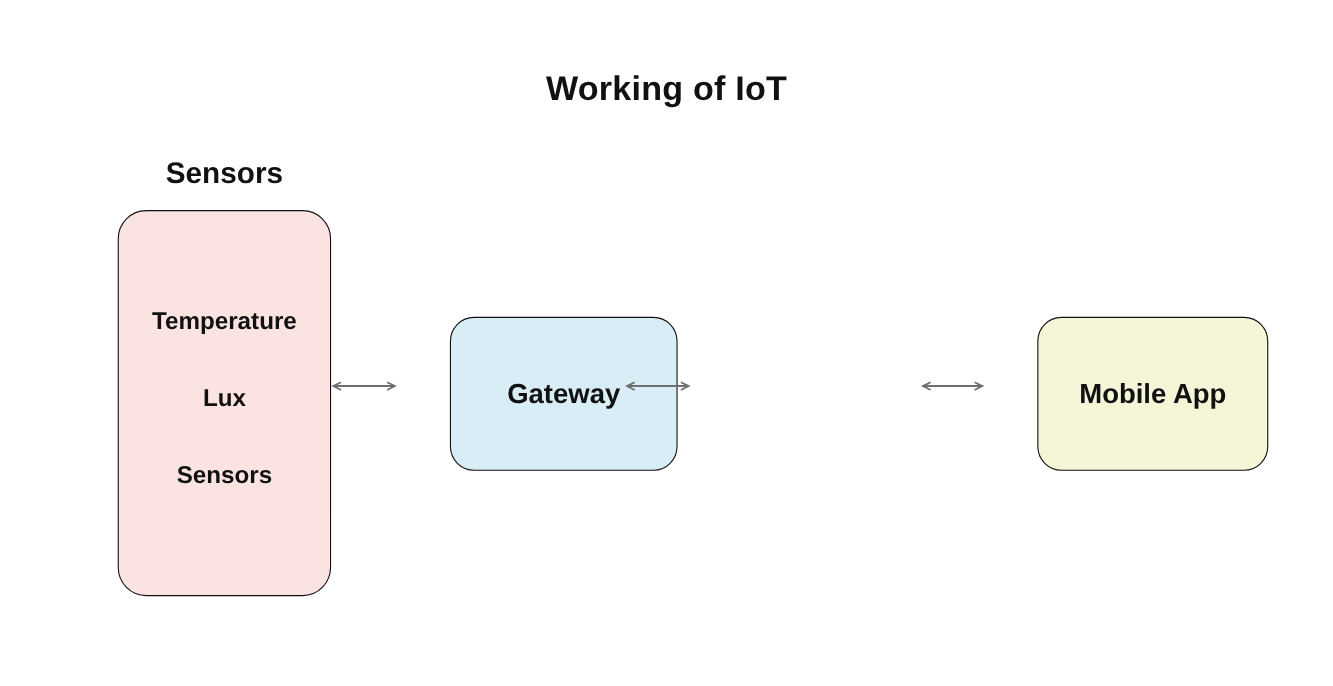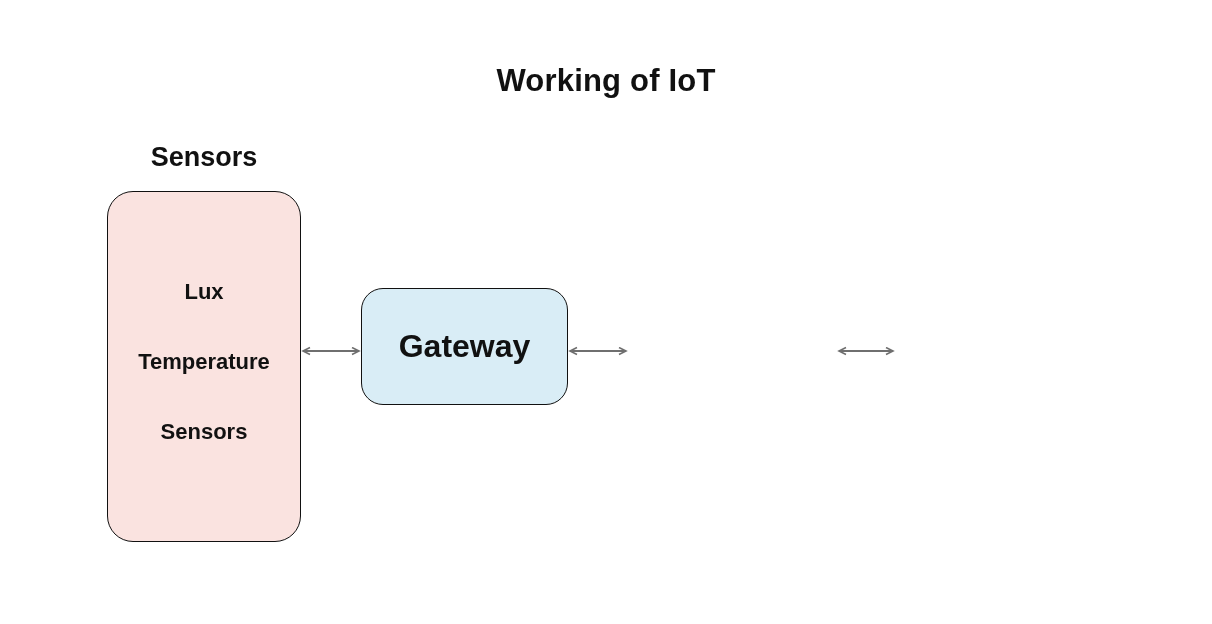--- a/index.html
+++ b/index.html
@@ -53,29 +53,30 @@
   .sensor-item {
     height: 70px;
     line-height: 70px;
     text-align: center;
     font-size: 22px;
     font-weight: 700;
   }
   .node {
     position: absolute;
     top: 288px;
-    height: 117px;
+    height: 140px;
     border: 1.6px solid #111111;
     border-radius: 22px;
     box-sizing: border-box;
     display: flex;
     align-items: center;
     justify-content: center;
-    font-size: 32px;
+    font-size: 25px;
     font-weight: 700;
+    margin-left: 48px;
   }
   .node-gateway {
     left: 361px;
     width: 207px;
     background: #d9edf6;
   }
   .node-cloud-server {
     left: 628px;
     width: 209px;
     background: #d9efe6;
@@ -97,30 +98,33 @@
 </head>
 <body>
 
 <div class="canvas">
 
   <div class="diagram-title">Working of IoT</div>
 
   <div class="sensors-group-label">Sensors</div>
 
   <div class="sensors-box">
+    <div class="sensor-item">Temperature</div>
     <div class="sensor-item">Lux</div>
-    <div class="sensor-item">Temperature</div>
     <div class="sensor-item">Sensors</div>
   </div>
 
   <div class="node node-gateway">
     <span>Gateway</span>
   </div>
 
 
+  <div class="node node-mobile-app">
+    <span>Mobile App</span>
+  </div>
 
   <svg class="arrows-layer" width="1212" height="624" viewBox="0 0 1212 624" xmlns="http://www.w3.org/2000/svg">
     <defs>
       <marker id="arrowhead" markerWidth="12" markerHeight="12" refX="8" refY="4.5" orient="auto-start-reverse" markerUnits="userSpaceOnUse">
         <path d="M1,1 L8,4.5 L1,8" fill="none" stroke="#6f6f6f" stroke-width="1.6"></path>
       </marker>
     </defs>
     <line x1="303" y1="351" x2="359" y2="351" stroke="#6f6f6f" stroke-width="1.8" marker-start="url(#arrowhead)" marker-end="url(#arrowhead)"></line>
     <line x1="570" y1="351" x2="626" y2="351" stroke="#6f6f6f" stroke-width="1.8" marker-start="url(#arrowhead)" marker-end="url(#arrowhead)"></line>
     <line x1="839" y1="351" x2="893" y2="351" stroke="#6f6f6f" stroke-width="1.8" marker-start="url(#arrowhead)" marker-end="url(#arrowhead)"></line>

